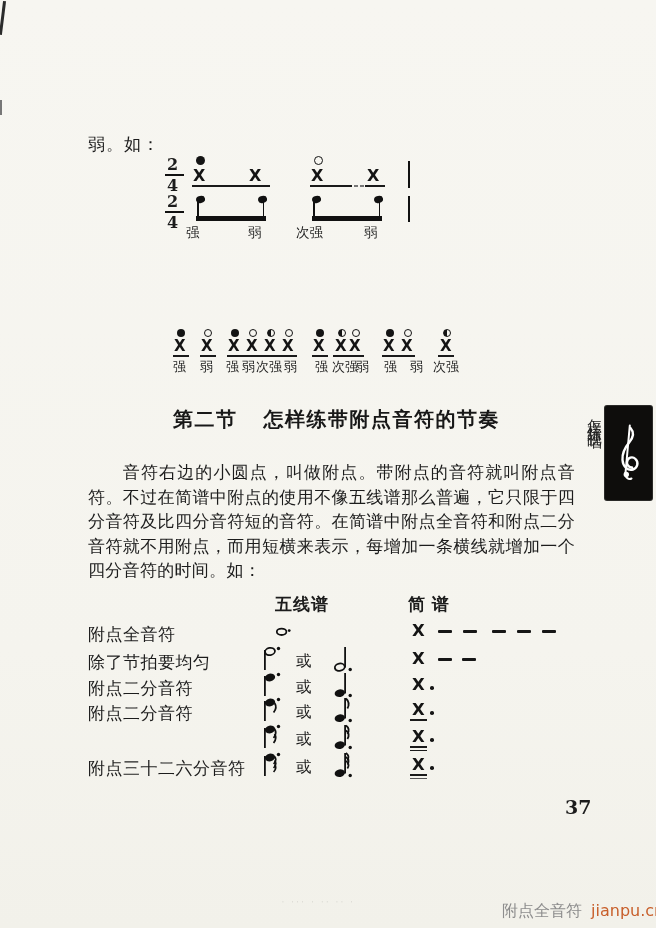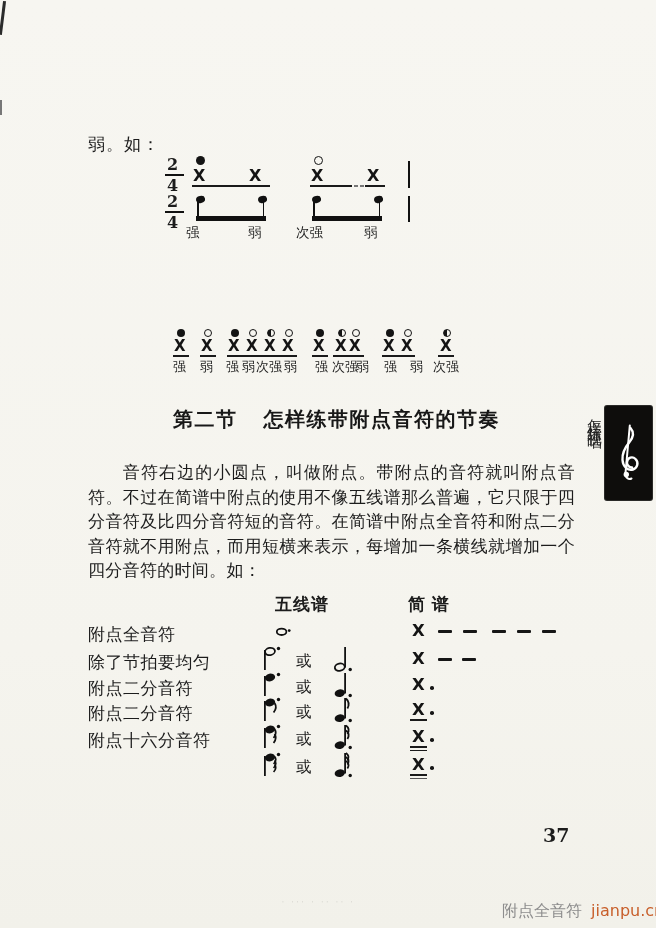--- a/index.html
+++ b/index.html
@@ -260,36 +260,36 @@
       </div>
       <div class="abs or-lab cn" style="left: 296px; top: 112px;">或</div>
       <div class="abs " style="left: 332px; top: 105px; width: 22px; height: 30px;">
         <svg class="note-svg" width="22" height="30" viewBox="0 0 22 30">
           <use href="#sym-8-up"></use>
         </svg>
       </div>
       <div class="abs jx" style="left: 412px; top: 112px;">X</div>
       <div class="abs jdot" style="left: 430px; top: 121px; width: 3.6px; height: 3.6px;"></div>
       <div class="abs uline" style="left: 410px; top: 129px; width: 17px; height: 1.7px;"></div>
-      <div class="abs row-name cn" style="left: 88px; top: 139px;">附点十六分音符</div>
       <div class="abs " style="left: 261px; top: 132px; width: 22px; height: 30px;">
         <svg class="note-svg" width="22" height="30" viewBox="0 0 22 30">
           <use href="#sym-16-down"></use>
         </svg>
       </div>
       <div class="abs or-lab cn" style="left: 296px; top: 139px;">或</div>
       <div class="abs " style="left: 332px; top: 132px; width: 22px; height: 30px;">
         <svg class="note-svg" width="22" height="30" viewBox="0 0 22 30">
           <use href="#sym-16-up"></use>
         </svg>
       </div>
       <div class="abs jx" style="left: 412px; top: 139px;">X</div>
       <div class="abs jdot" style="left: 430px; top: 148px; width: 3.6px; height: 3.6px;"></div>
       <div class="abs uline" style="left: 410px; top: 156px; width: 17px; height: 1.7px;"></div>
       <div class="abs uline" style="left: 410px; top: 159.6px; width: 17px; height: 1.7px;"></div>
+      <div class="abs row-name cn" style="left: 88px; top: 167px;">附点三十二六分音符</div>
       <div class="abs " style="left: 261px; top: 160px; width: 22px; height: 30px;">
         <svg class="note-svg" width="22" height="30" viewBox="0 0 22 30">
           <use href="#sym-32-down"></use>
         </svg>
       </div>
       <div class="abs or-lab cn" style="left: 296px; top: 167px;">或</div>
       <div class="abs " style="left: 332px; top: 160px; width: 22px; height: 30px;">
         <svg class="note-svg" width="22" height="30" viewBox="0 0 22 30">
           <use href="#sym-32-up"></use>
         </svg>
@@ -305,21 +305,21 @@
     <div class="abs" id="side-tab-box" style="left:19px;top:3px;width:47px;height:94px;">
       <svg width="30" height="60" viewBox="0 0 30 60">
         <path d="M16.5 5 C20 9 19.5 14 15.5 19 C10.5 25 8 31 8.5 37 C9 44 14 48 19 46.5 C23.5 45 25 39.5 21.5 36 C18.5 33 13.5 34.5 13 39 C12.7 42 15 44.5 18 44.5" stroke="#fff" stroke-width="2.4" fill="none" stroke-linecap="round"></path>
         <path d="M15.8 2.5 L11.5 50" stroke="#fff" stroke-width="2" fill="none" stroke-linecap="round"></path>
         <path d="M11.5 50 C11 54.5 14.5 57 17.5 55.5" stroke="#fff" stroke-width="2" fill="none" stroke-linecap="round"></path>
         <circle cx="12.3" cy="51.5" r="2.7" fill="#fff"></circle>
       </svg>
     </div>
   </div>
 
-  <div class="abs" id="page-num" style="left:543px;top:796px;margin-top:28px;">37</div>
+  <div class="abs" id="page-num" style="left:565px;top:796px;">37</div>
 
   <div class="abs" style="left:282px;top:898px;font-size:6px;color:#b9b8b2;letter-spacing:3px;">· ··· · ·· ·· ·</div>
 
   <div class="abs" id="watermark" style="left:502px;top:901px;">
     <span id="wm-name" style="color: rgb(141, 141, 141);">附点全音符</span>
     <span id="wm-domain" style="margin-left: 4px; color: rgb(200, 95, 43);">jianpu.cn</span>
   </div>
 
 </div>
 

